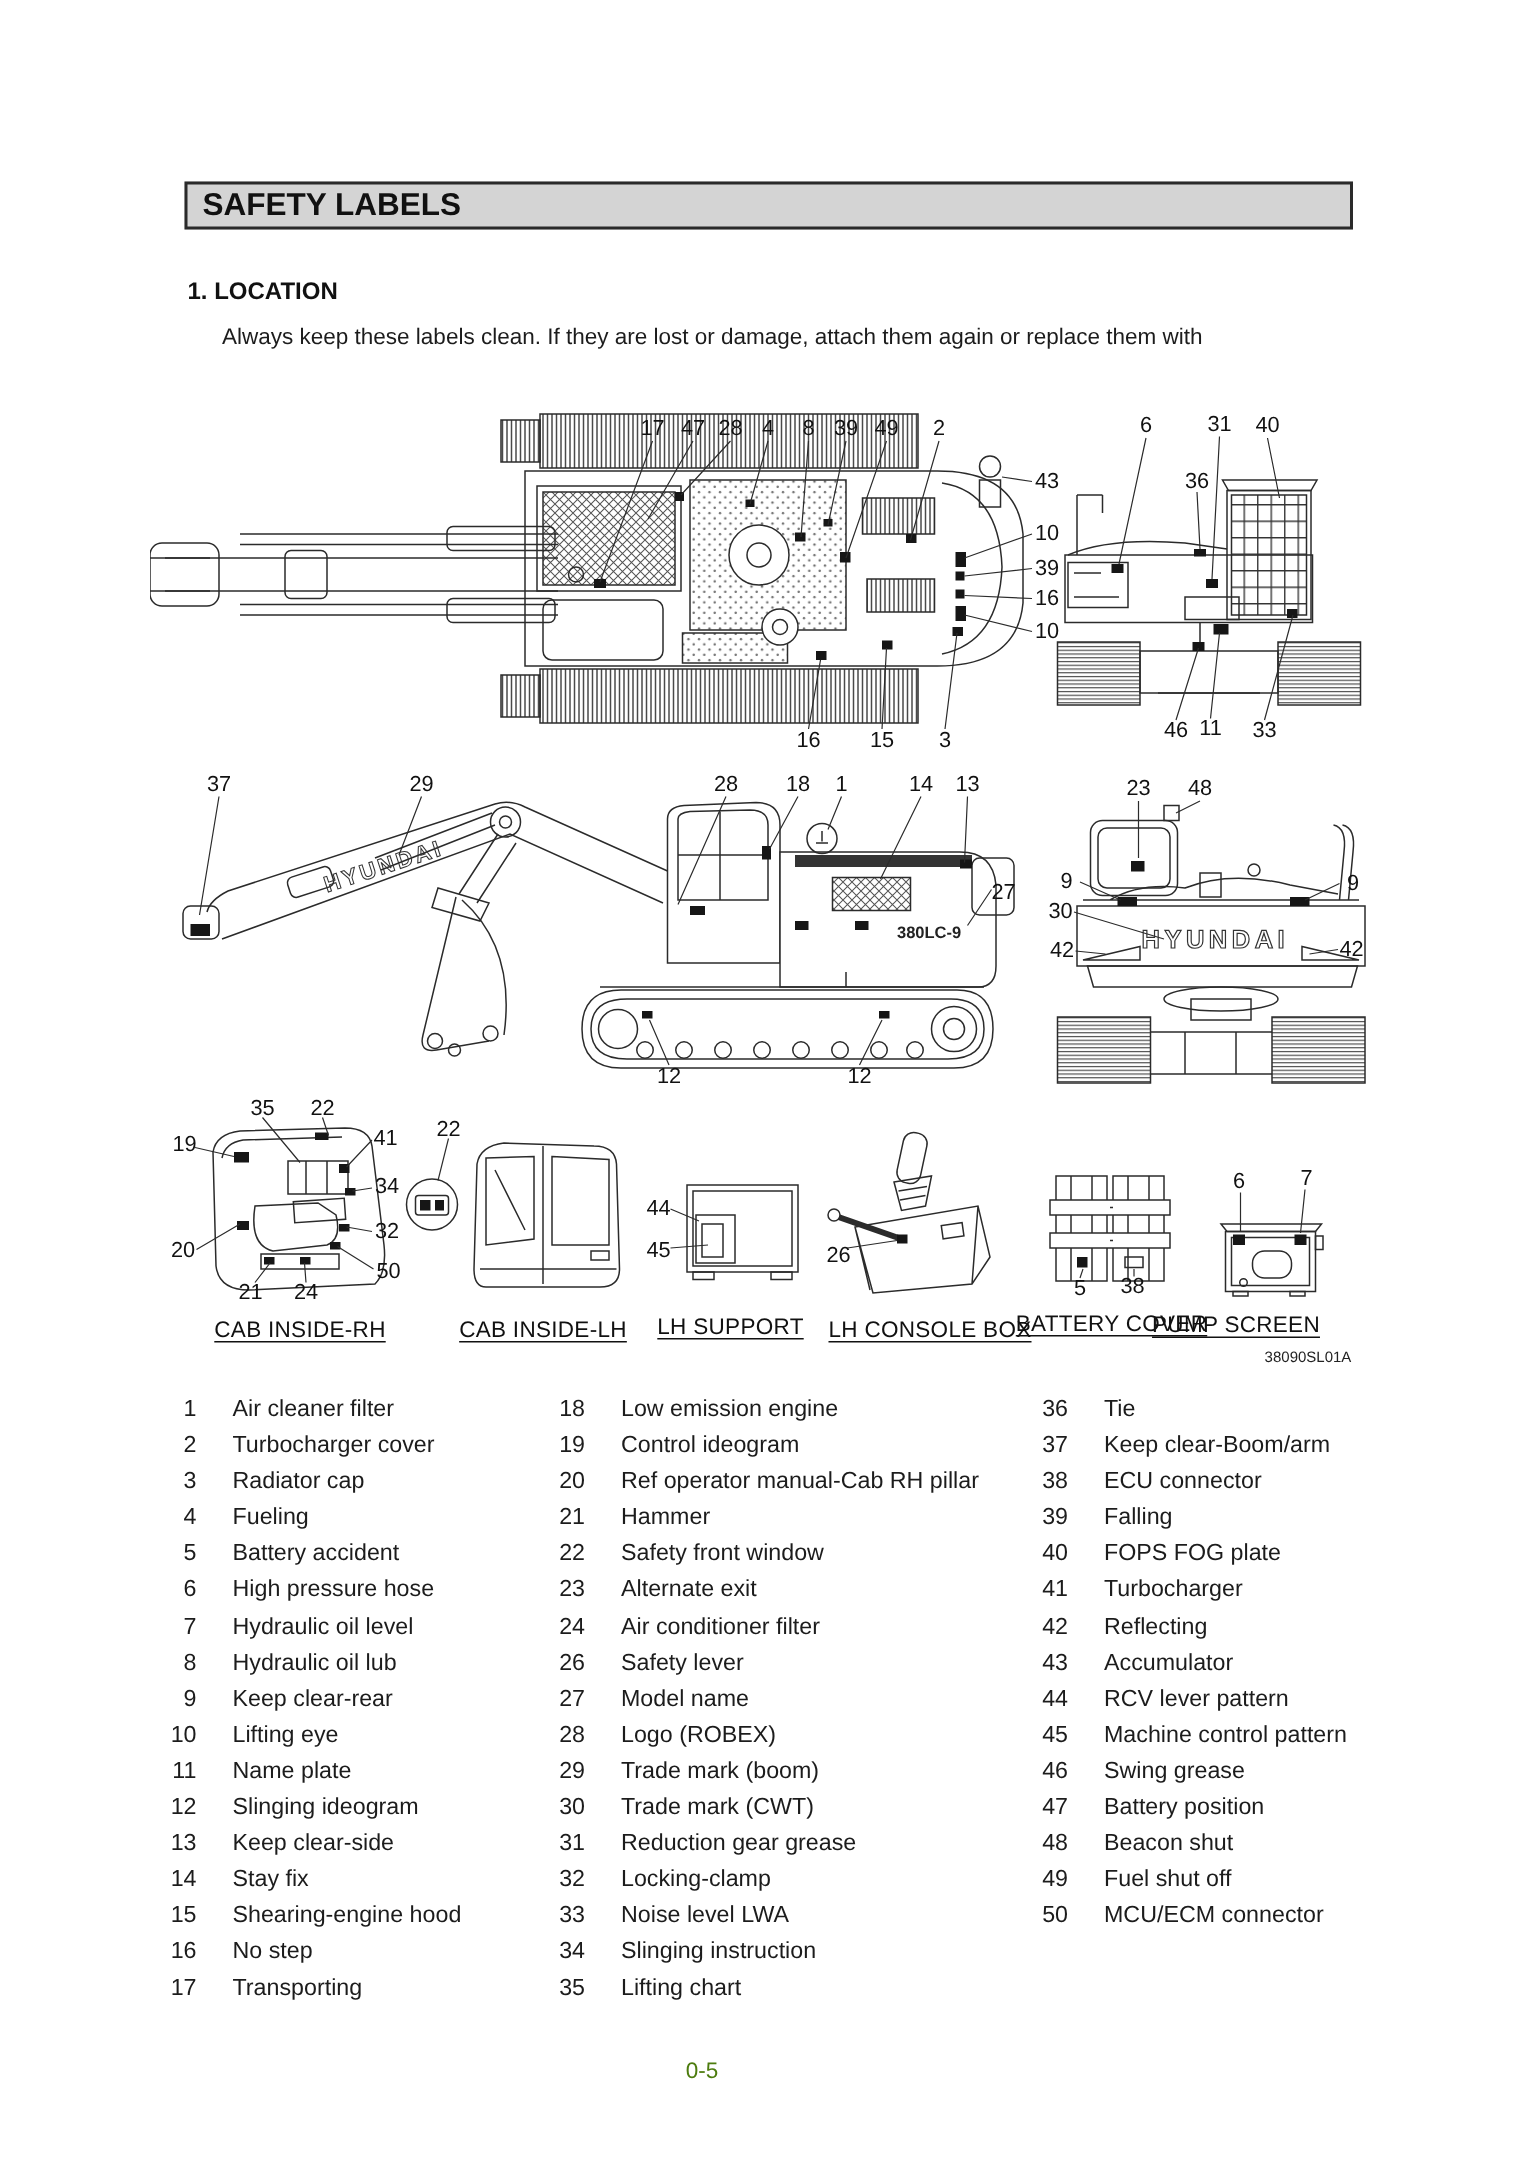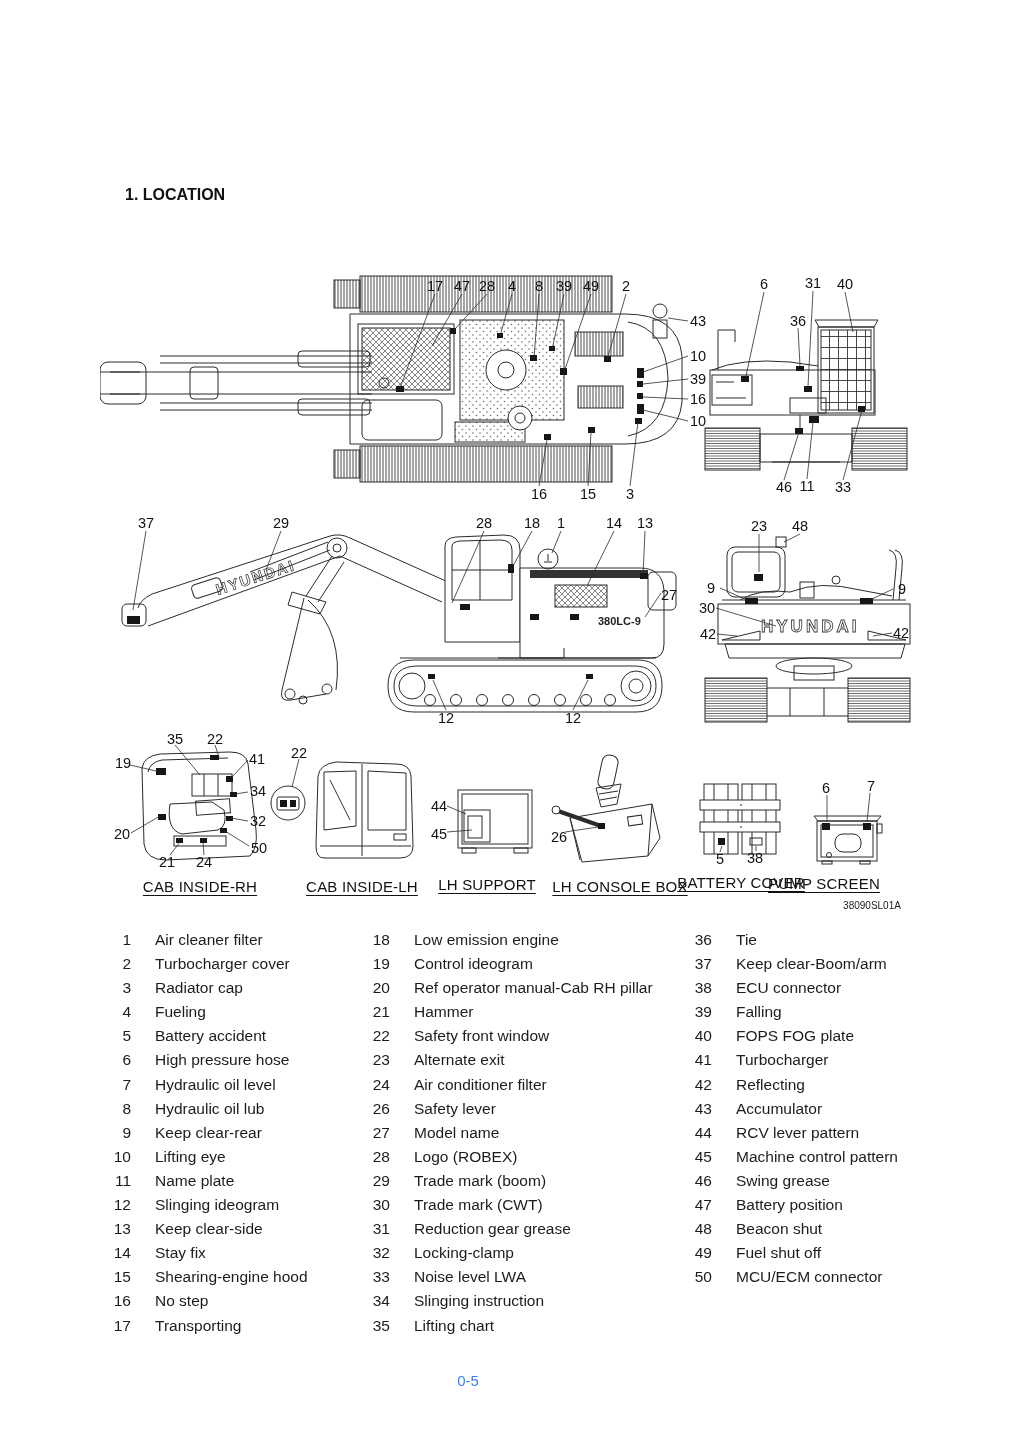--- a/index.html
+++ b/index.html
@@ -14,32 +14,36 @@
   .figure svg{position:absolute;left:0;top:0;}
   .callout{position:absolute;transform:translate(-50%,-50%);font-size:14.5px;color:#111;
            white-space:nowrap;line-height:14px;}
   .fig-caption{position:absolute;transform:translateX(-50%);font-size:15px;color:#111;
                white-space:nowrap;text-decoration:underline;text-underline-offset:3px;letter-spacing:.2px;}
   .fig-ref{position:absolute;left:772px;top:630px;transform:translateX(-50%);font-size:10px;color:#222;}
   .legend-col{position:absolute;top:928px;}
   .lrow{display:flex;line-height:24.1px;font-size:15.5px;color:#1c1c1c;}
   .lrow .num{display:inline-block;width:30px;text-align:right;flex:0 0 30px;}
   .lrow .lbl{margin-left:24px;white-space:nowrap;}
-  .pageno{position:absolute;left:0;top:1372px;width:936px;text-align:center;font-size:15px;color:#3b82f6;}
+  .pageno{position:absolute;left:0;top:1372px;width:936px;text-align:center;font-size:15px;color:#4d7c0f;}
   text.mtxt{font-family:"Liberation Sans",sans-serif;}
 </style>
 </head>
 <body>
 
 <div class="page">
 
+  <div class="hdr-box">
+    <div class="t">SAFETY LABELS</div>
+  </div>
 
   <div class="sec-title">1. LOCATION</div>
 
   <div class="intro">
+    <div>Always keep these labels clean.  If they are lost or damage, attach them again or replace them with</div>
   </div>
 
   <div class="figure">
     <svg width="824" height="655" viewBox="0 0 824 655">
       <defs>
         <pattern id="pvh" width="6" height="10" patternUnits="userSpaceOnUse">
           <path d="M1 0v10M4 0v10" stroke="#4a4a4a" stroke-width="1"></path>
         </pattern>
         <pattern id="phh" width="10" height="5" patternUnits="userSpaceOnUse">
           <path d="M0 1h10M0 3.5h10" stroke="#4a4a4a" stroke-width=".8"></path>

